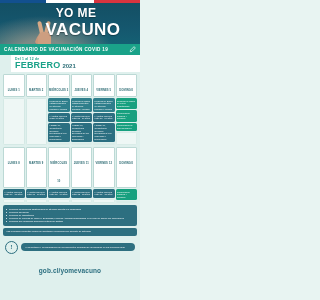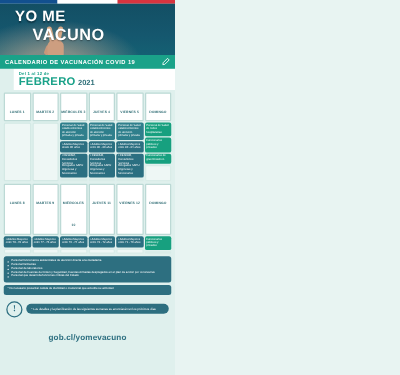--- a/index.html
+++ b/index.html
@@ -20,27 +20,27 @@
   
   .hero{position:relative;height:41px;background:#14556b;overflow:hidden;}
   .hero .wash{position:absolute;inset:0;background:
      radial-gradient(ellipse at 30% 120%, rgba(210,175,150,.55) 0 18%, rgba(20,85,107,0) 52%),
      linear-gradient(180deg,#134f64 0%,#15576e 60%,#146073 100%);}
   .hand{position:absolute;left:36px;bottom:-3px;width:17px;height:30px;}
   .hand .palm{position:absolute;left:2px;bottom:0;width:13px;height:15px;border-radius:5px 5px 4px 4px;background:#cd9e80;}
   .hand .f1{position:absolute;left:3px;bottom:9px;width:4px;height:17px;border-radius:3px;background:#d6a886;transform:rotate(-13deg);}
   .hand .f2{position:absolute;left:9px;bottom:9px;width:4px;height:17px;border-radius:3px;background:#d6a886;transform:rotate(13deg);}
   .hand .thumb{position:absolute;left:0px;bottom:3px;width:4px;height:8px;border-radius:3px;background:#c8977a;transform:rotate(22deg);}
-  .hero-title{position:absolute;left:12px;right:0;top:4px;z-index:3;}
+  .hero-title{position:absolute;left:12px;right:0;top:4px;text-align:center;z-index:3;}
   .hero-title .l1,.hero-title .l2{
     color:#fff;font-weight:bold;letter-spacing:.4px;line-height:1;
     text-shadow:0 1px 1px rgba(0,0,0,.35);
   }
   .hero-title .l1{font-size:12px;}
-  .hero-title .l2{font-size:13px;margin-top:2px;padding-left:14px;}
+  .hero-title .l2{font-size:17px;margin-top:2px;padding-left:14px;}
 
   
   .titleband{position:relative;background:#1aa289;height:11px;display:flex;align-items:center;padding:0 4px;}
   .titleband .t{color:#fff;font-size:4.6px;font-weight:bold;letter-spacing:.35px;}
   .pencil{position:absolute;right:4px;top:2px;width:7px;height:7px;}
   .pencil svg{display:block;}
 
   .monthband{background:#ffffff;padding:2px 4px 2px 4px;margin-left:11px;}
   .monthband .pre{color:#1aa289;font-size:3.4px;font-weight:bold;letter-spacing:.2px;display:block;}
   .monthband .mrow{display:flex;align-items:baseline;gap:2px;margin-top:0px;}

